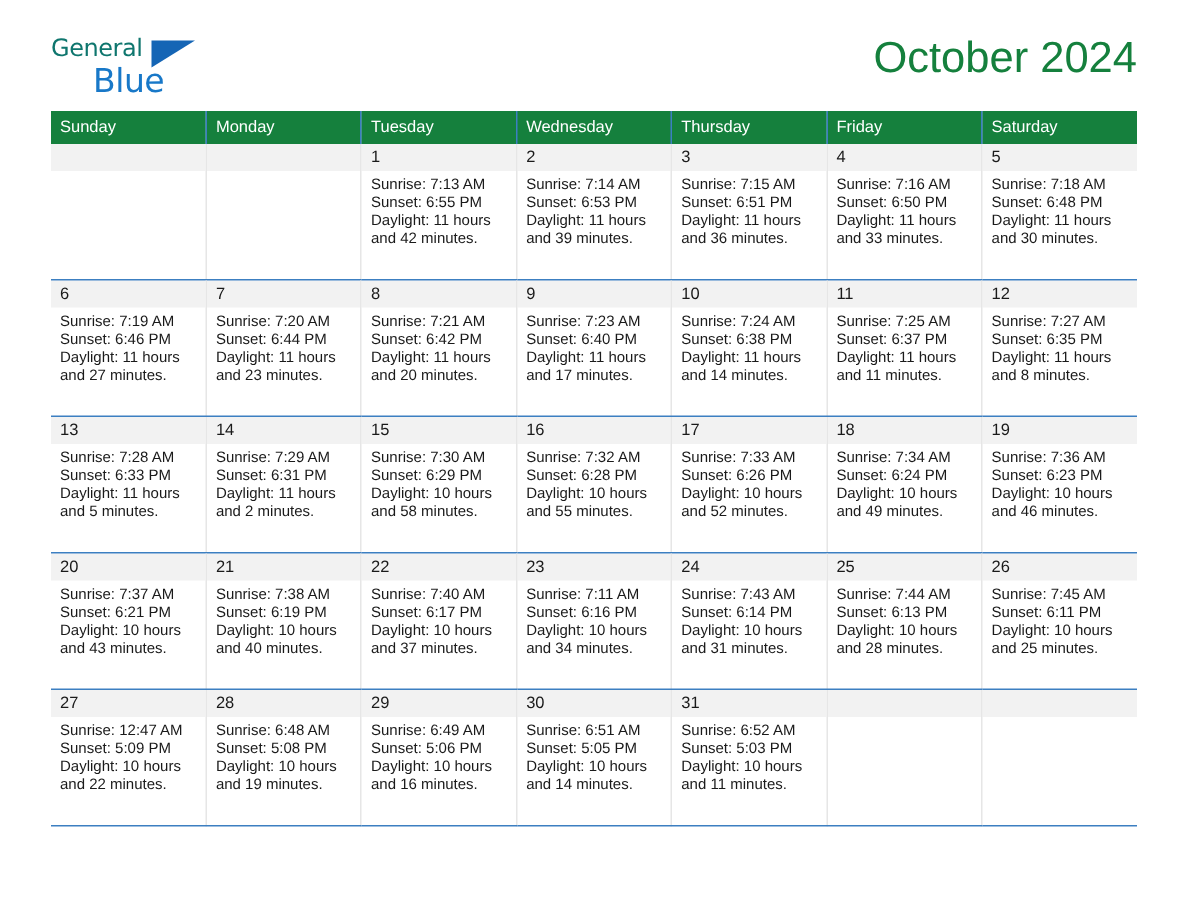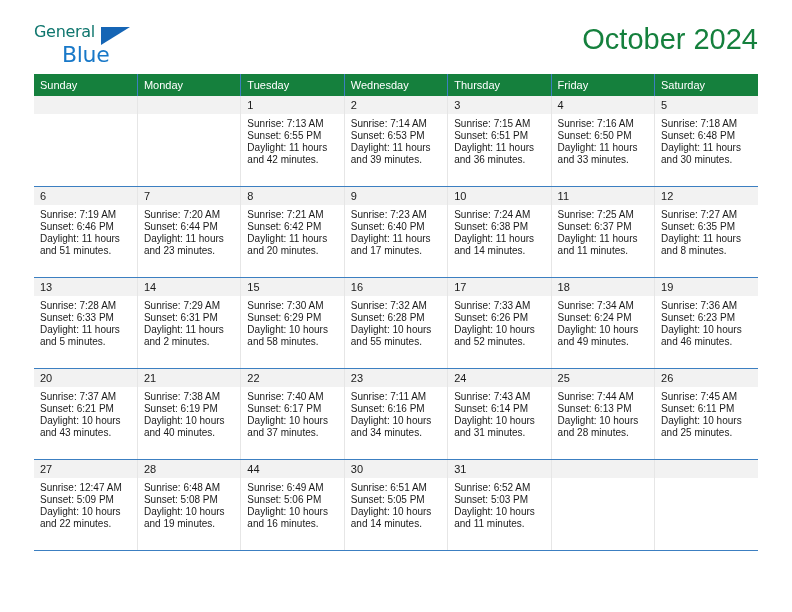--- a/index.html
+++ b/index.html
@@ -239,21 +239,21 @@
             </div>
           </td>
         </tr>
         <tr>
           <td>
             <div class="cell-inner">
               <div class="daynum">6</div>
               <div class="events">
                 <div>Sunrise: 7:19 AM</div>
                 <div>Sunset: 6:46 PM</div>
-                <div class="ev-daylight">Daylight: 11 hours and 51 minutes.</div>
+                <div class="ev-daylight">Daylight: 11 hours and 27 minutes.</div>
               </div>
             </div>
           </td>
           <td>
             <div class="cell-inner">
               <div class="daynum">7</div>
               <div class="events">
                 <div>Sunrise: 7:20 AM</div>
                 <div>Sunset: 6:44 PM</div>
                 <div class="ev-daylight">Daylight: 11 hours and 23 minutes.</div>
@@ -471,21 +471,21 @@
               <div class="daynum">28</div>
               <div class="events">
                 <div>Sunrise: 6:48 AM</div>
                 <div>Sunset: 5:08 PM</div>
                 <div class="ev-daylight">Daylight: 10 hours and 19 minutes.</div>
               </div>
             </div>
           </td>
           <td>
             <div class="cell-inner">
-              <div class="daynum">44</div>
+              <div class="daynum">29</div>
               <div class="events">
                 <div>Sunrise: 6:49 AM</div>
                 <div>Sunset: 5:06 PM</div>
                 <div class="ev-daylight">Daylight: 10 hours and 16 minutes.</div>
               </div>
             </div>
           </td>
           <td>
             <div class="cell-inner">
               <div class="daynum">30</div>

